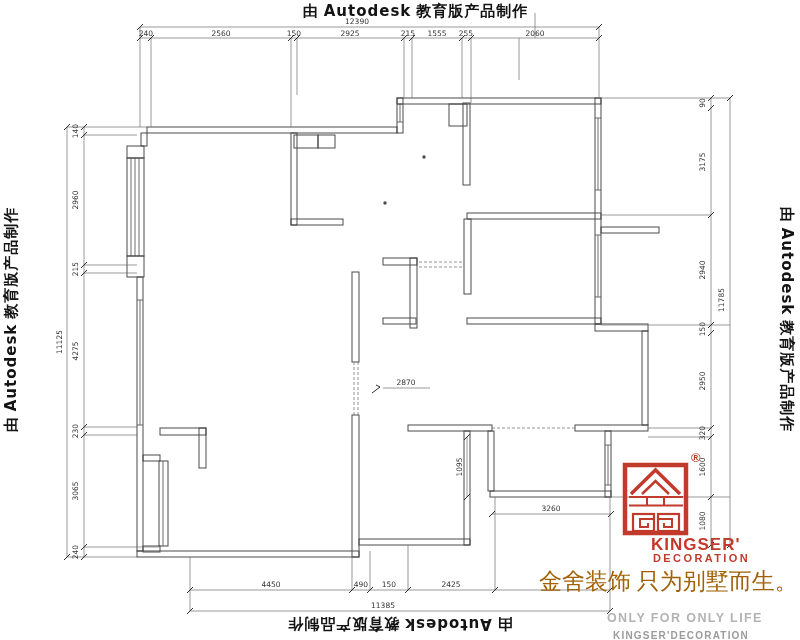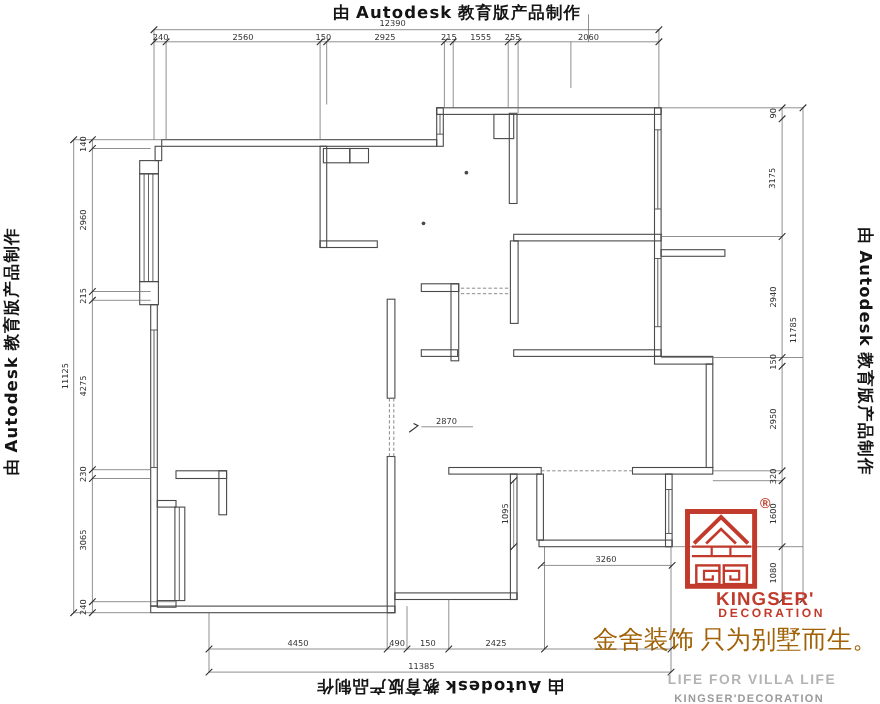--- a/index.html
+++ b/index.html
@@ -175,13 +175,13 @@
     <rect class="logo-red" x="658" y="514" width="21" height="17" stroke-width="2.2"></rect>
     <path class="logo-red" stroke-width="2" d="M658 519 H672 V527 H664 V523"></path>
   </g>
 </svg>
 
 <div class="txt reg">®</div>
 <div class="txt kingser1">KINGSER'</div>
 <div class="txt kingser2">DECORATION</div>
 <div class="txt slogan">金舍装饰 只为别墅而生。</div>
 <div class="txt sub-en">KINGSER'DECORATION</div>
-<div class="txt tagline">LIFE FOR VILLA LIFE</div>
+<div class="txt tagline">ONLY FOR ONLY LIFE</div>
 
 </body></html>

